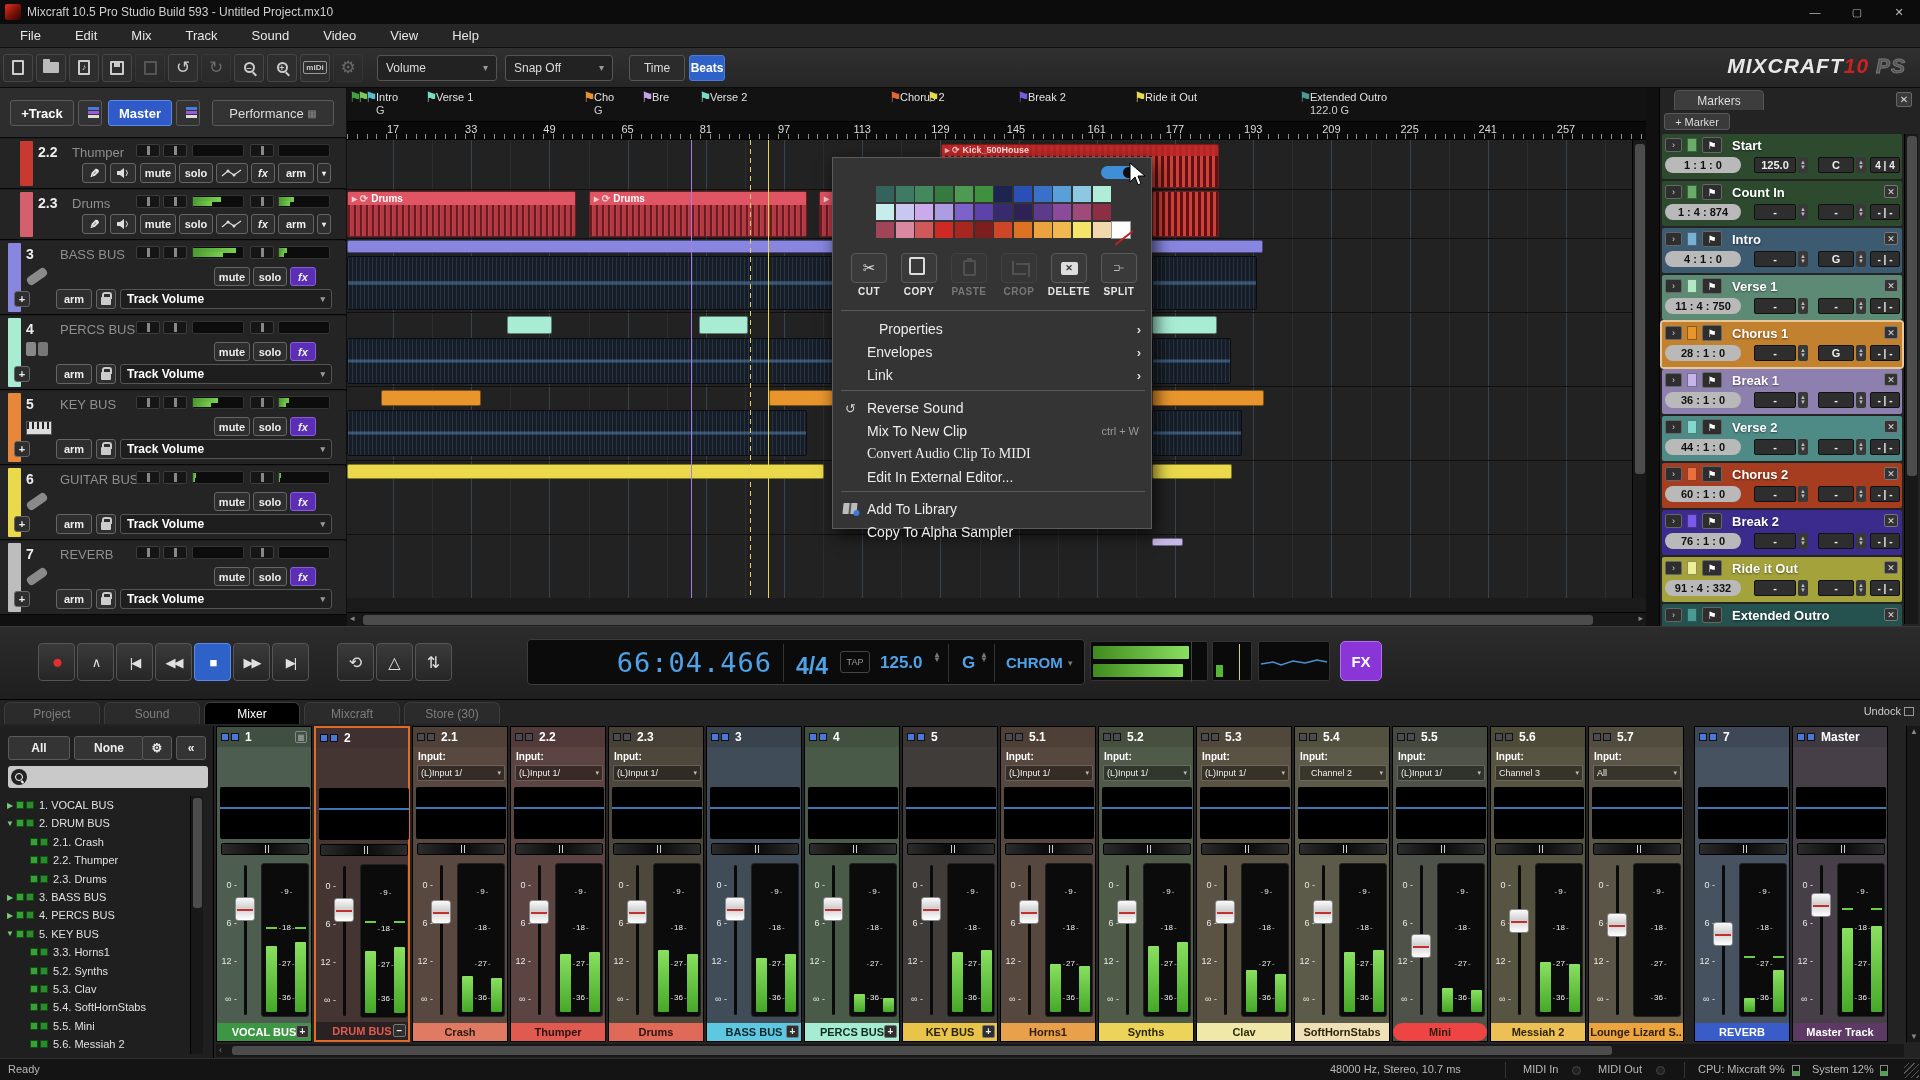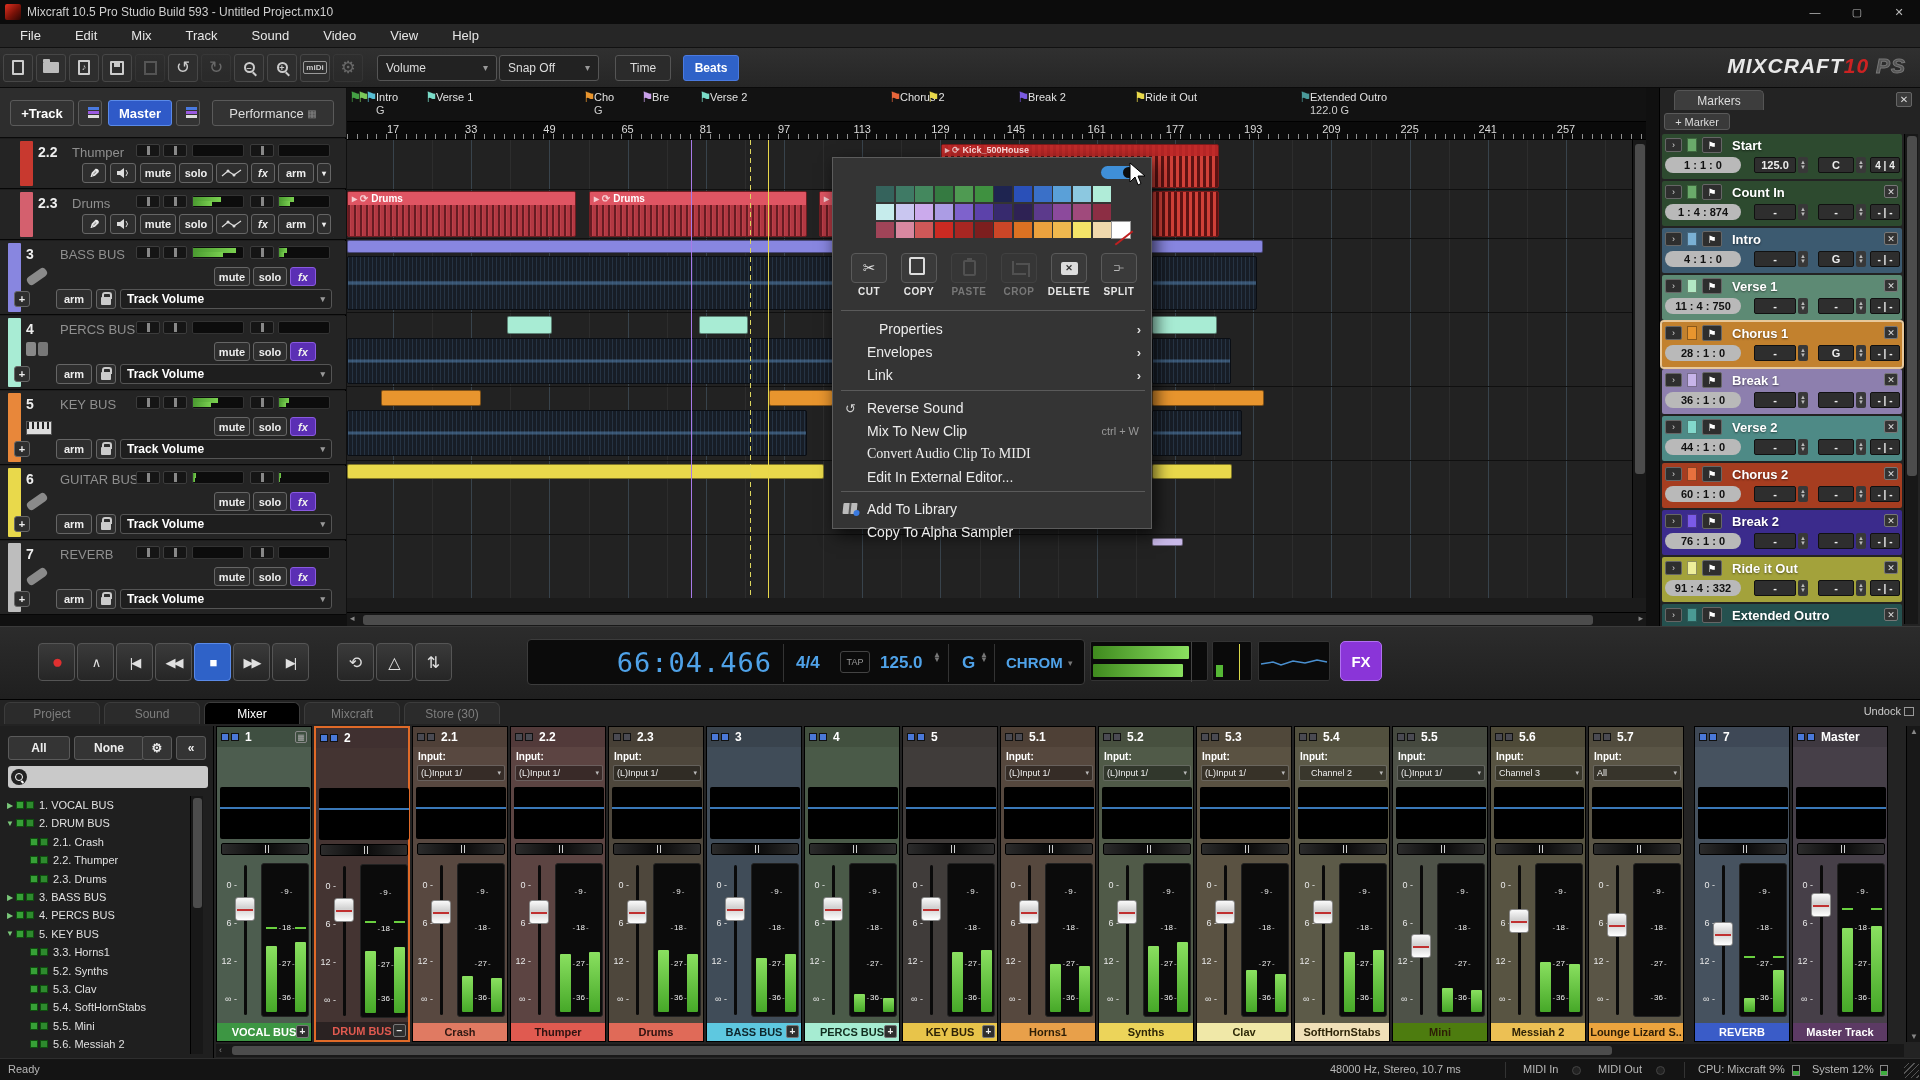--- a/index.html
+++ b/index.html
@@ -239,26 +239,26 @@
           <span class="ic-midi">miDi</span>
         </div>
         <div class="tbtn dim">
           <span class="ic-glyph">⚙</span>
         </div>
       </div>
     <div class="dd" style="width:120px;margin-left:14px">
       <span>Volume</span>
         <span class="caret">▾</span>
     </div>
-    <div class="dd" style="width:100px;margin-left:2px">
+    <div class="dd" style="width:108px;margin-left:8px">
       <span>Snap Off</span>
         <span class="caret">▾</span>
     </div>
     <div class="tab-sq" style="width:56px;margin-left:16px">Time</div>
-    <div class="tab-sq on" style="width:56px;margin-left:12px">Beats</div>
+    <div class="tab-sq on" style="width:36px;margin-left:4px">Beats</div>
     <div id="logo">
       <span class="b">MIXCRAFT</span><span class="n">10</span> <span class="s">PS</span>
     </div>
   </div>
 
   <div id="trackpanel" class="abs">
     <div id="tp-head">
       <div class="hbtn" style="left:10px;top:12px;width:64px">
           <span>+Track</span>
         </div>
@@ -778,21 +778,21 @@
         <div class="trbtn active" style="left: 194px; color: rgb(255, 255, 255);">■</div>
         <div class="trbtn" style="left: 233px;">▶▶</div>
         <div class="trbtn" style="left: 272px;">▶|</div>
         <div class="trbtn" style="left: 337px; letter-spacing: 0px; font-size: 16px;">⟲</div>
         <div class="trbtn" style="left: 376px; letter-spacing: 0px; font-size: 16px;">△</div>
         <div class="trbtn" style="left: 415px; letter-spacing: 0px; font-size: 16px;">⇅</div>
       </div>
     <div id="display">
       <div id="time-main">66:04.466</div>
       <div class="disp-sep" style="left:255px"></div>
-      <div class="abs" style="left:268px;top:13px;font-size:17px;font-weight:bold">4/4</div>
+      <div class="abs" style="left:268px;top:13px;font-size:23px;font-weight:bold">4/4</div>
       <div class="abs" style="left:312px;top:11px;width:30px;height:22px;border:1px solid #444;border-radius:3px;color:#999;font-size:9px;display:flex;align-items:center;justify-content:center">TAP</div>
       <div class="abs" style="left:352px;top:13px;font-size:17px;font-weight:bold">125.0</div>
       <div class="abs" style="left:405px;top:12px;color:#777;font-size:8px;line-height:5px">▲<br>▼</div>
       <div class="disp-sep" style="left:420px"></div>
       <div class="abs" style="left:434px;top:13px;font-size:17px;font-weight:bold">G</div>
       <div class="abs" style="left:452px;top:12px;color:#777;font-size:8px;line-height:5px">▲<br>▼</div>
       <div class="disp-sep" style="left:466px"></div>
       <div class="abs" style="left:478px;top:14px;font-size:15px;font-weight:bold">CHROM</div>
       <div class="abs" style="left:540px;top:18px;color:#777;font-size:9px">▾</div>
     </div>
@@ -1353,21 +1353,21 @@
             <div class="fcap" style="top: 75.3px;"></div>
             <div class="mbox">
               <span class="mscale" style="top: 23px;">9</span>
               <span class="mscale" style="top: 59px;">18</span>
               <span class="mscale" style="top: 95px;">27</span>
               <span class="mscale" style="top: 129px;">36</span>
               <div class="mbar" style="left: 4px; top: 124px; height: 24px;"></div>
               <div class="mbar" style="left: 33px; top: 126.4px; height: 21.6px;"></div>
             </div>
           </div>
-          <div class="ch-label" style="background: #4d7c0f; color: rgb(46, 30, 6);">
+          <div class="ch-label" style="background: #ef4444; color: rgb(46, 30, 6); border-radius: 9px;">
             <span>Mini</span>
           </div>
         </div>
         <div class="chan" style="left: 1490px; background: rgb(88, 84, 66);">
           <div class="ch-head" style="background: rgb(78, 74, 56);">
             <span class="sq" style="background: rgb(74, 74, 82);"></span>
             <span class="sq" style="background: rgb(74, 74, 82); margin-left: 2px;"></span>
             <span class="cnum">5.6</span>
           </div>
           <div class="ch-input-label">Input:</div>

